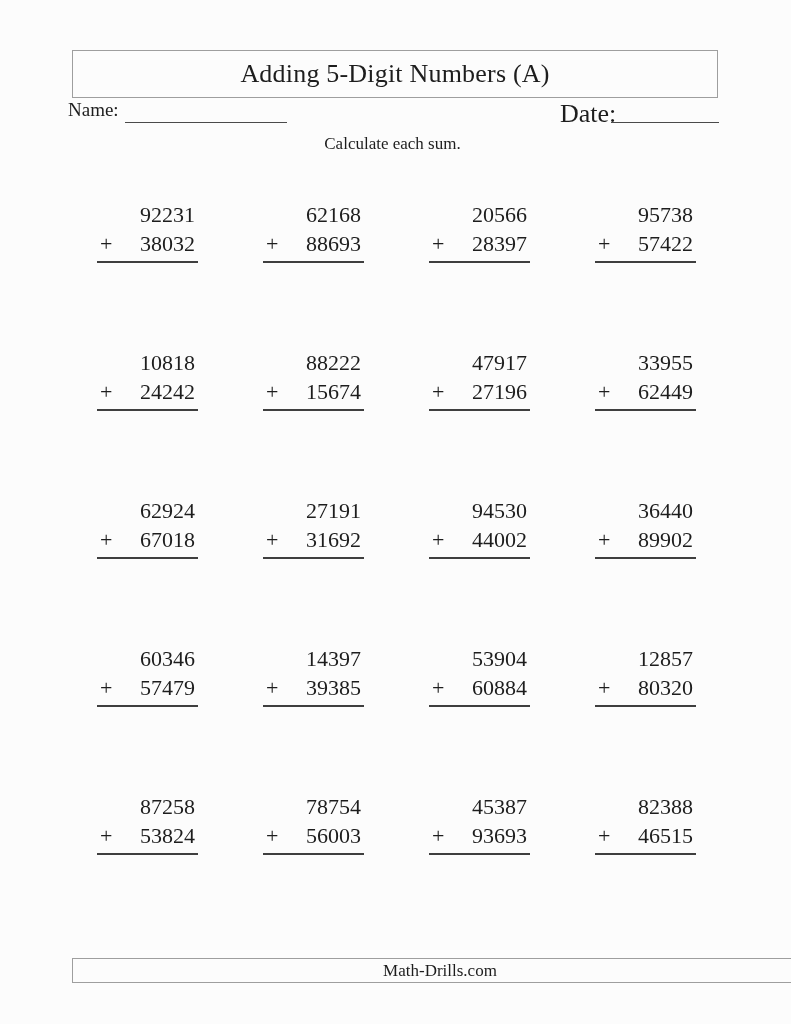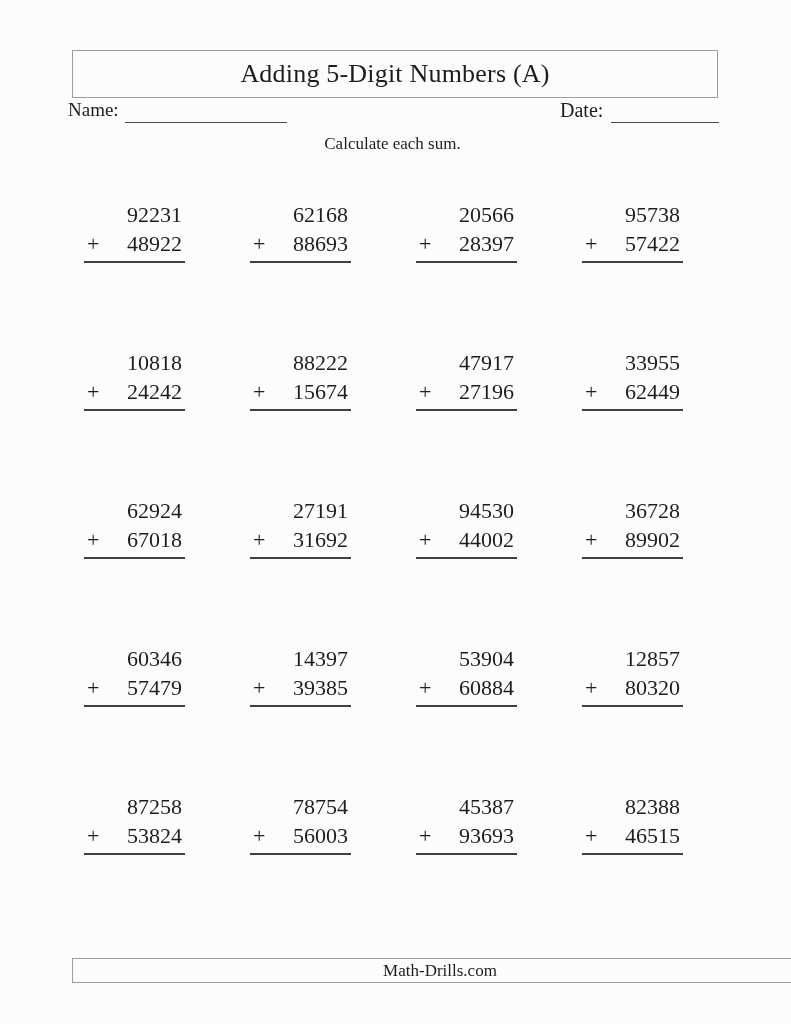--- a/index.html
+++ b/index.html
@@ -39,38 +39,38 @@
   }
   .name-line {
     position: absolute;
     left: 125px; top: 102px;
     width: 162px; height: 20px;
     border-bottom: 1.5px solid var(--blankLine);
   }
   .date-label {
     position: absolute;
     left: 560px; top: 99px;
-    font-size: 20px;
+    font-size: 26px;
   }
   .date-line {
     position: absolute;
     left: 611px; top: 102px;
     width: 108px; height: 20px;
     border-bottom: 1.5px solid var(--blankLine);
   }
   .instruction {
     position: absolute;
     left: 0; top: 134px;
     width: 785px;
     text-align: center;
     font-size: 17px;
   }
   .problems {
     position: absolute;
-    left: 84px; top: 200px;
+    left: 97px; top: 200px;
     display: grid;
     grid-template-columns: repeat(4, 101px);
     column-gap: 65px;
     row-gap: 85px;
   }
   .problem {
     box-sizing: border-box;
     width: 101px;
     padding: 0 3px 3px 3px;
     border-bottom: 2px solid var(--ruleLine);
@@ -109,21 +109,21 @@
   <div class="date-line"></div>
 
   <div class="instruction">Calculate each sum.</div>
 
   <div class="problems">
 
     <div class="problem">
       <div class="p-top">92231</div>
       <div class="p-bottom">
           <span>+</span>
-          <span>48922</span>
+          <span>38032</span>
         </div>
     </div>
     <div class="problem">
       <div class="p-top">62168</div>
       <div class="p-bottom">
           <span>+</span>
           <span>88693</span>
         </div>
     </div>
     <div class="problem">
@@ -185,21 +185,21 @@
         </div>
     </div>
     <div class="problem">
       <div class="p-top">94530</div>
       <div class="p-bottom">
           <span>+</span>
           <span>44002</span>
         </div>
     </div>
     <div class="problem">
-      <div class="p-top">36728</div>
+      <div class="p-top">36440</div>
       <div class="p-bottom">
           <span>+</span>
           <span>89902</span>
         </div>
     </div>
 
     <div class="problem">
       <div class="p-top">60346</div>
       <div class="p-bottom">
           <span>+</span>

